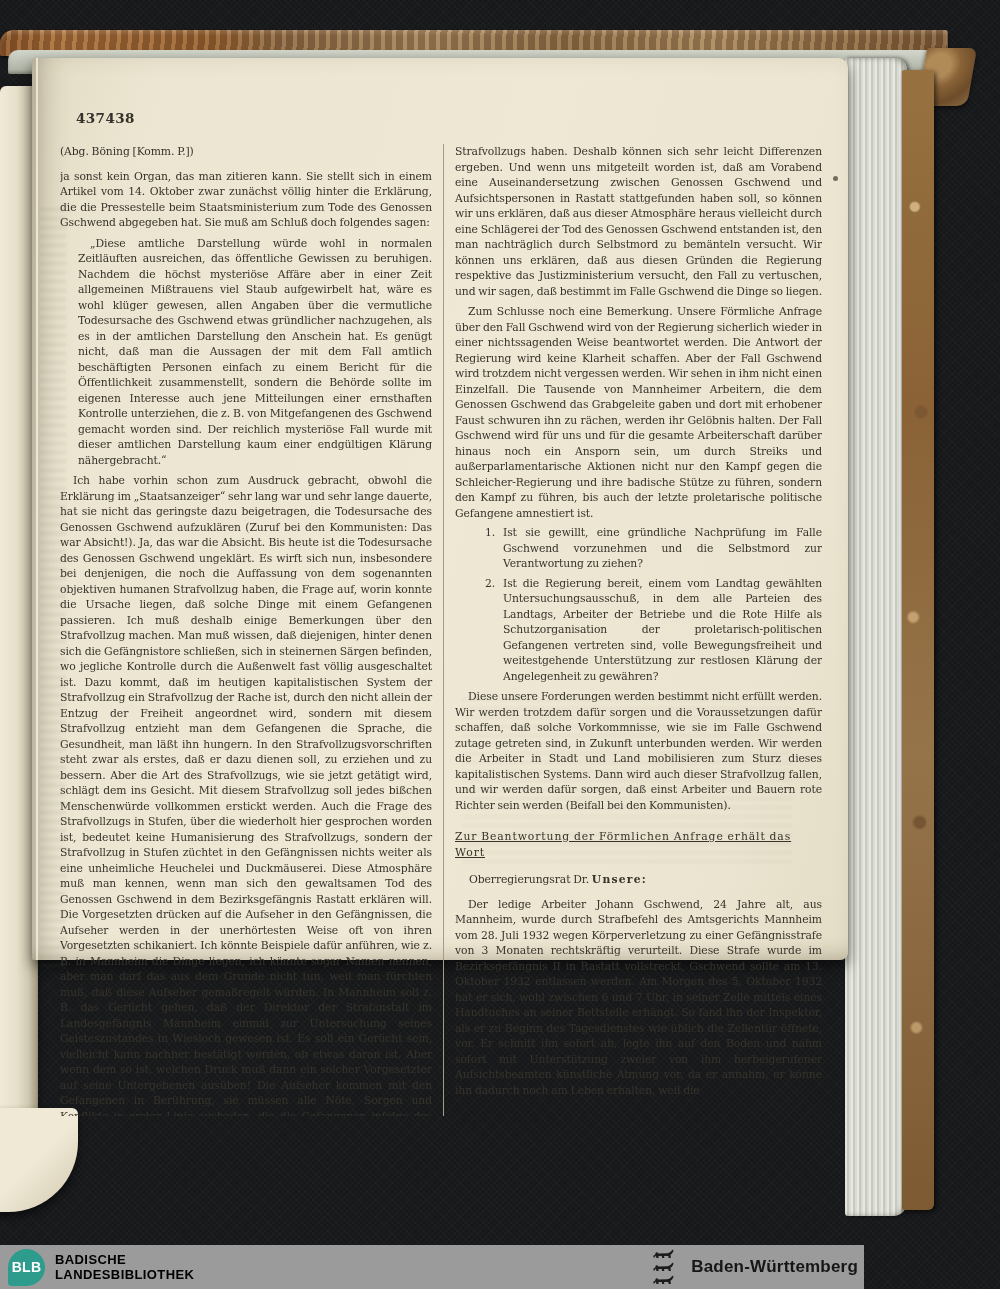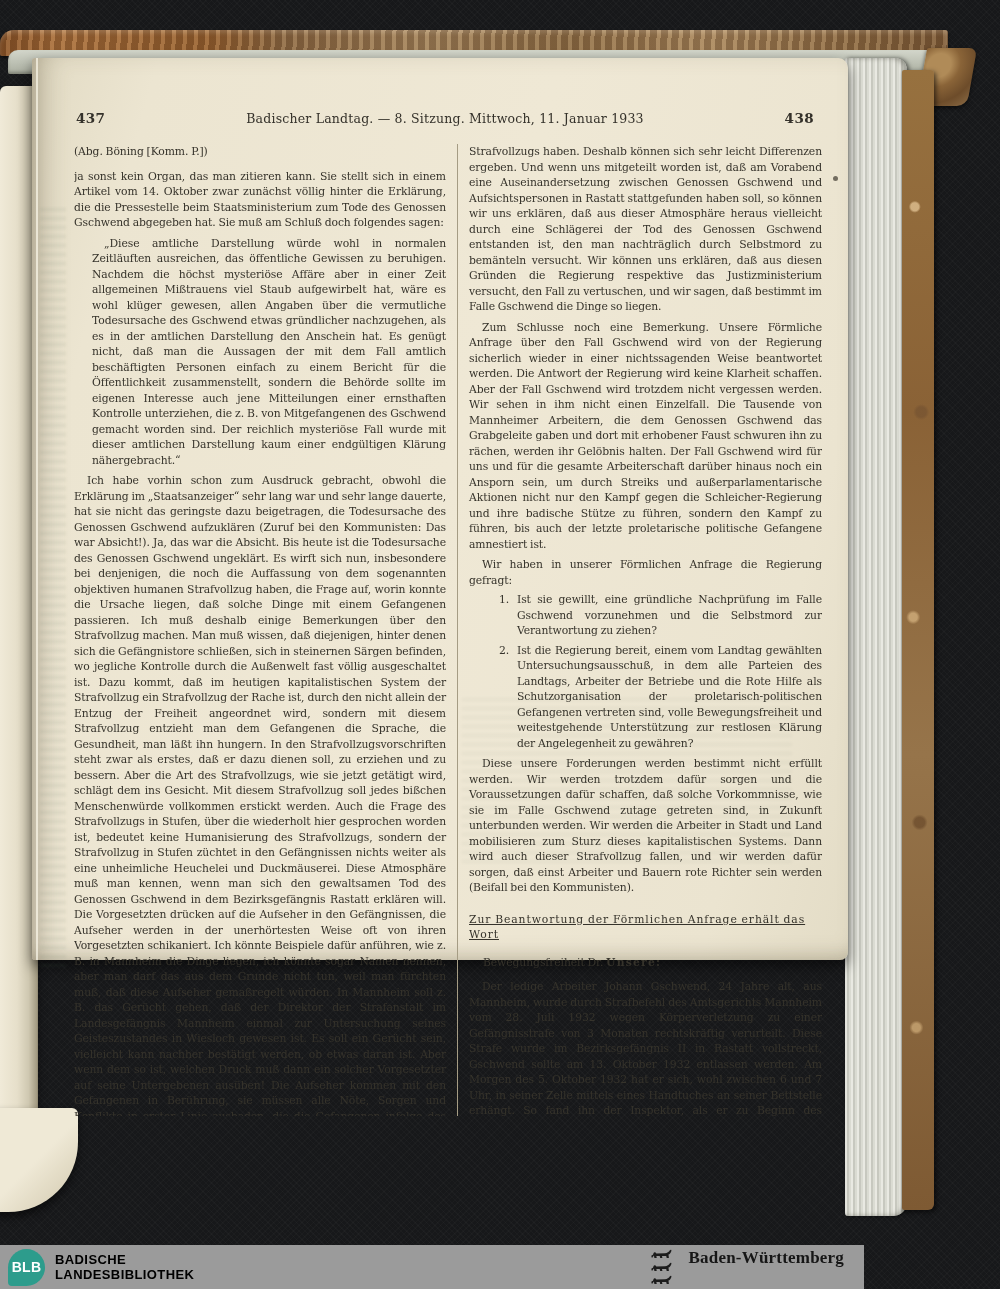--- a/index.html
+++ b/index.html
@@ -62,21 +62,21 @@
     background:repeating-linear-gradient(180deg,#5d7360 0 3px,transparent 3px 9px);}
   .bleed.b1{left:8px;top:150px;width:26px;height:760px;}
   .bleed.b2{left:430px;top:640px;width:330px;height:170px;opacity:.05;}
   .speck{position:absolute;left:801px;top:118px;width:5px;height:5px;border-radius:50%;
     background:#4a443a;opacity:.75;}
 
   .page-header{margin:52px 34px 0 44px;display:flex;align-items:baseline;color:#34312a;}
   .pagenum{font-size:13.5px;font-weight:bold;letter-spacing:.4px;}
   .page-title{flex:1;text-align:center;font-size:12.5px;letter-spacing:.2px;}
 
-  .columns{margin:18px 26px 0 42px;display:flex;height:972px;overflow:hidden;}
+  .columns{margin:18px 26px 0 28px;display:flex;height:972px;overflow:hidden;}
   .col{font-size:10.8px;line-height:15.5px;color:#36332b;text-align:justify;
        letter-spacing:-0.1px;word-spacing:-0.5px;}
   .col.left{width:372px;flex:none;}
   .col.right{flex:1;}
   .divider{width:1px;background:#a59c84;margin:0 11px;flex:none;}
 
   .speaker-note{margin:0 0 9px 0;text-align:left;}
   .para{margin:0;text-indent:13px;}
   .para.cont{text-indent:0;}
   .para.gap{margin-top:5px;}
@@ -92,21 +92,21 @@
 
   
   .footer{position:absolute;left:0;bottom:0;width:864px;height:44px;background:#9b9b9b;
           display:flex;align-items:center;justify-content:space-between;
           font-family:"Liberation Sans", sans-serif;}
   .footer-left{display:flex;align-items:center;gap:10px;margin-left:8px;}
   .blb-logo{width:37px;height:37px;background:#2d9c8c;border-radius:19px 19px 19px 4px;
             display:flex;align-items:center;justify-content:center;}
   .blb-logo span{color:#fff;font-weight:bold;font-size:14px;letter-spacing:.3px;}
   .library-name{color:#000000;font-weight:bold;font-size:13px;line-height:15px;letter-spacing:.4px;}
-  .footer-right{display:flex;gap:10px;margin-right:20px;font-family:Liberation Serif, serif;}
+  .footer-right{display:flex;align-items:center;gap:10px;margin-right:6px;}
   .coat{display:block;}
   .state-name{color:#161616;font-size:17px;font-weight:600;letter-spacing:.2px;}
 </style>
 </head>
 <body>
 
 <div class="cover-top"></div>
 <div class="pagesblock"></div>
 <div class="pageblock-top"></div>
 <div class="cover-corner"></div>
@@ -115,50 +115,48 @@
 <div class="left-page-edge"></div>
 <div class="left-page-corner"></div>
 
 <div class="page">
   <div class="bleed b1"></div>
   <div class="bleed b2"></div>
   <div class="speck"></div>
 
   <div class="page-header">
     <span class="pagenum">437</span>
-    <span class="page-title">Badischer Landtag. — 8. Sitzung. Mittwoch, 11. Januar 1933</span>
     <span class="pagenum">438</span>
   </div>
 
   <div class="columns">
     <div class="col left">
       <p class="speaker-note">(Abg. Böning [Komm. P.])</p>
       <p class="para cont">ja sonst kein Organ, das man zitieren kann. Sie stellt sich in einem Artikel vom 14. Oktober zwar zunächst völlig hinter die Erklärung, die die Pressestelle beim Staatsministerium zum Tode des Genossen Gschwend abgegeben hat. Sie muß am Schluß doch folgendes sagen:</p>
       <p class="quote">„Diese amtliche Darstellung würde wohl in normalen Zeitläuften ausreichen, das öffentliche Gewissen zu beruhigen. Nachdem die höchst mysteriöse Affäre aber in einer Zeit allgemeinen Mißtrauens viel Staub aufgewirbelt hat, wäre es wohl klüger gewesen, allen Angaben über die vermutliche Todesursache des Gschwend etwas gründlicher nachzugehen, als es in der amtlichen Darstellung den Anschein hat. Es genügt nicht, daß man die Aussagen der mit dem Fall amtlich beschäftigten Personen einfach zu einem Bericht für die Öffentlichkeit zusammenstellt, sondern die Behörde sollte im eigenen Interesse auch jene Mitteilungen einer ernsthaften Kontrolle unterziehen, die z. B. von Mitgefangenen des Gschwend gemacht worden sind. Der reichlich mysteriöse Fall wurde mit dieser amtlichen Darstellung kaum einer endgültigen Klärung nähergebracht.“</p>
       <p class="para gap">Ich habe vorhin schon zum Ausdruck gebracht, obwohl die Erklärung im „Staatsanzeiger“ sehr lang war und sehr lange dauerte, hat sie nicht das geringste dazu beigetragen, die Todesursache des Genossen Gschwend aufzuklären (Zuruf bei den Kommunisten: Das war Absicht!). Ja, das war die Absicht. Bis heute ist die Todesursache des Genossen Gschwend ungeklärt. Es wirft sich nun, insbesondere bei denjenigen, die noch die Auffassung von dem sogenannten objektiven humanen Strafvollzug haben, die Frage auf, worin konnte die Ursache liegen, daß solche Dinge mit einem Gefangenen passieren. Ich muß deshalb einige Bemerkungen über den Strafvollzug machen. Man muß wissen, daß diejenigen, hinter denen sich die Gefängnistore schließen, sich in steinernen Särgen befinden, wo jegliche Kontrolle durch die Außenwelt fast völlig ausgeschaltet ist. Dazu kommt, daß im heutigen kapitalistischen System der Strafvollzug ein Strafvollzug der Rache ist, durch den nicht allein der Entzug der Freiheit angeordnet wird, sondern mit diesem Strafvollzug entzieht man dem Gefangenen die Sprache, die Gesundheit, man läßt ihn hungern. In den Strafvollzugsvorschriften steht zwar als erstes, daß er dazu dienen soll, zu erziehen und zu bessern. Aber die Art des Strafvollzugs, wie sie jetzt getätigt wird, schlägt dem ins Gesicht. Mit diesem Strafvollzug soll jedes bißchen Menschenwürde vollkommen erstickt werden. Auch die Frage des Strafvollzugs in Stufen, über die wiederholt hier gesprochen worden ist, bedeutet keine Humanisierung des Strafvollzugs, sondern der Strafvollzug in Stufen züchtet in den Gefängnissen nichts weiter als eine unheimliche Heuchelei und Duckmäuserei. Diese Atmosphäre muß man kennen, wenn man sich den gewaltsamen Tod des Genossen Gschwend in dem Bezirksgefängnis Rastatt erklären will. Die Vorgesetzten drücken auf die Aufseher in den Gefängnissen, die Aufseher werden in der unerhörtesten Weise oft von ihren Vorgesetzten schikaniert. Ich könnte Beispiele dafür anführen, wie z. B. in Mannheim die Dinge liegen, ich könnte sogar Namen nennen, aber man darf das aus dem Grunde nicht tun, weil man fürchten muß, daß diese Aufseher gemaßregelt würden. In Mannheim soll z. B. das Gerücht gehen, daß der Direktor der Strafanstalt im Landesgefängnis Mannheim einmal zur Untersuchung seines Geisteszustandes in Wiesloch gewesen ist. Es soll ein Gerücht sein, vielleicht kann nachher bestätigt werden, ob etwas daran ist. Aber wenn dem so ist, welchen Druck muß dann ein solcher Vorgesetzter auf seine Untergebenen ausüben! Die Aufseher kommen mit den Gefangenen in Berührung, sie müssen alle Nöte, Sorgen und Konflikte in erster Linie ausbaden, die die Gefangenen infolge des unverschämten</p>
     </div>
 
     <div class="divider"></div>
 
     <div class="col right">
       <p class="para cont">Strafvollzugs haben. Deshalb können sich sehr leicht Differenzen ergeben. Und wenn uns mitgeteilt worden ist, daß am Vorabend eine Auseinandersetzung zwischen Genossen Gschwend und Aufsichtspersonen in Rastatt stattgefunden haben soll, so können wir uns erklären, daß aus dieser Atmosphäre heraus vielleicht durch eine Schlägerei der Tod des Genossen Gschwend entstanden ist, den man nachträglich durch Selbstmord zu bemänteln versucht. Wir können uns erklären, daß aus diesen Gründen die Regierung respektive das Justizministerium versucht, den Fall zu vertuschen, und wir sagen, daß bestimmt im Falle Gschwend die Dinge so liegen.</p>
       <p class="para gap">Zum Schlusse noch eine Bemerkung. Unsere Förmliche Anfrage über den Fall Gschwend wird von der Regierung sicherlich wieder in einer nichtssagenden Weise beantwortet werden. Die Antwort der Regierung wird keine Klarheit schaffen. Aber der Fall Gschwend wird trotzdem nicht vergessen werden. Wir sehen in ihm nicht einen Einzelfall. Die Tausende von Mannheimer Arbeitern, die dem Genossen Gschwend das Grabgeleite gaben und dort mit erhobener Faust schwuren ihn zu rächen, werden ihr Gelöbnis halten. Der Fall Gschwend wird für uns und für die gesamte Arbeiterschaft darüber hinaus noch ein Ansporn sein, um durch Streiks und außerparlamentarische Aktionen nicht nur den Kampf gegen die Schleicher-Regierung und ihre badische Stütze zu führen, sondern den Kampf zu führen, bis auch der letzte proletarische politische Gefangene amnestiert ist.</p>
-      <p class="para gap ask">Wir haben in unserer Förmlichen Anfrage die Regierung gefragt:</p>
       <div class="list-item">
         <span class="num">1.</span>
         <span class="li-text">Ist sie gewillt, eine gründliche Nachprüfung im Falle Gschwend vorzunehmen und die Selbstmord zur Verantwortung zu ziehen?</span>
       </div>
       <div class="list-item">
         <span class="num">2.</span>
         <span class="li-text">Ist die Regierung bereit, einem vom Landtag gewählten Untersuchungsausschuß, in dem alle Parteien des Landtags, Arbeiter der Betriebe und die Rote Hilfe als Schutzorganisation der proletarisch-politischen Gefangenen vertreten sind, volle Bewegungsfreiheit und weitestgehende Unterstützung zur restlosen Klärung der Angelegenheit zu gewähren?</span>
       </div>
       <p class="para gap">Diese unsere Forderungen werden bestimmt nicht erfüllt werden. Wir werden trotzdem dafür sorgen und die Voraussetzungen dafür schaffen, daß solche Vorkommnisse, wie sie im Falle Gschwend zutage getreten sind, in Zukunft unterbunden werden. Wir werden die Arbeiter in Stadt und Land mobilisieren zum Sturz dieses kapitalistischen Systems. Dann wird auch dieser Strafvollzug fallen, und wir werden dafür sorgen, daß einst Arbeiter und Bauern rote Richter sein werden (Beifall bei den Kommunisten).</p>
       <p class="heading">Zur Beantwortung der Förmlichen Anfrage erhält das Wort</p>
       <p class="speaker-line">
-        <span>Bewegungsfreiheit Dr. </span><span class="speaker-name">Unsere:</span>
+        <span>Oberregierungsrat Dr. </span><span class="speaker-name">Unsere:</span>
       </p>
       <p class="para gap">Der ledige Arbeiter Johann Gschwend, 24 Jahre alt, aus Mannheim, wurde durch Strafbefehl des Amtsgerichts Mannheim vom 28. Juli 1932 wegen Körperverletzung zu einer Gefängnisstrafe von 3 Monaten rechtskräftig verurteilt. Diese Strafe wurde im Bezirksgefängnis II in Rastatt vollstreckt, Gschwend sollte am 13. Oktober 1932 entlassen werden. Am Morgen des 5. Oktober 1932 hat er sich, wohl zwischen 6 und 7 Uhr, in seiner Zelle mittels eines Handtuches an seiner Bettstelle erhängt. So fand ihn der Inspektor, als er zu Beginn des Tagesdienstes wie üblich die Zellentür öffnete, vor. Er schnitt ihn sofort ab, legte ihn auf den Boden und nahm sofort mit Unterstützung zweier von ihm herbeigerufener Aufsichtsbeamten künstliche Atmung vor, da er annahm, er könne ihn dadurch noch am Leben erhalten, weil die</p>
     </div>
   </div>
 </div>
 
 <div class="footer">
   <div class="footer-left">
     <div class="blb-logo">
       <span>BLB</span>

